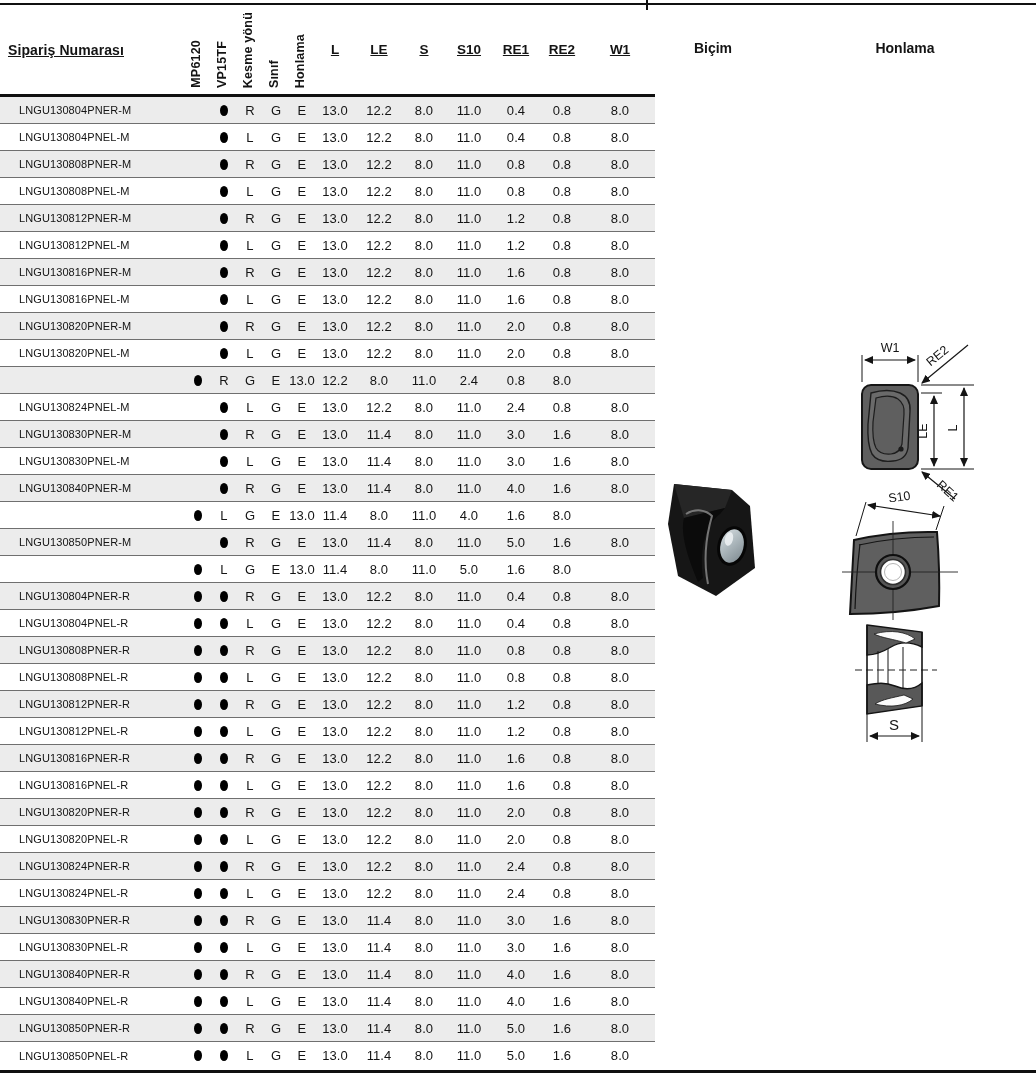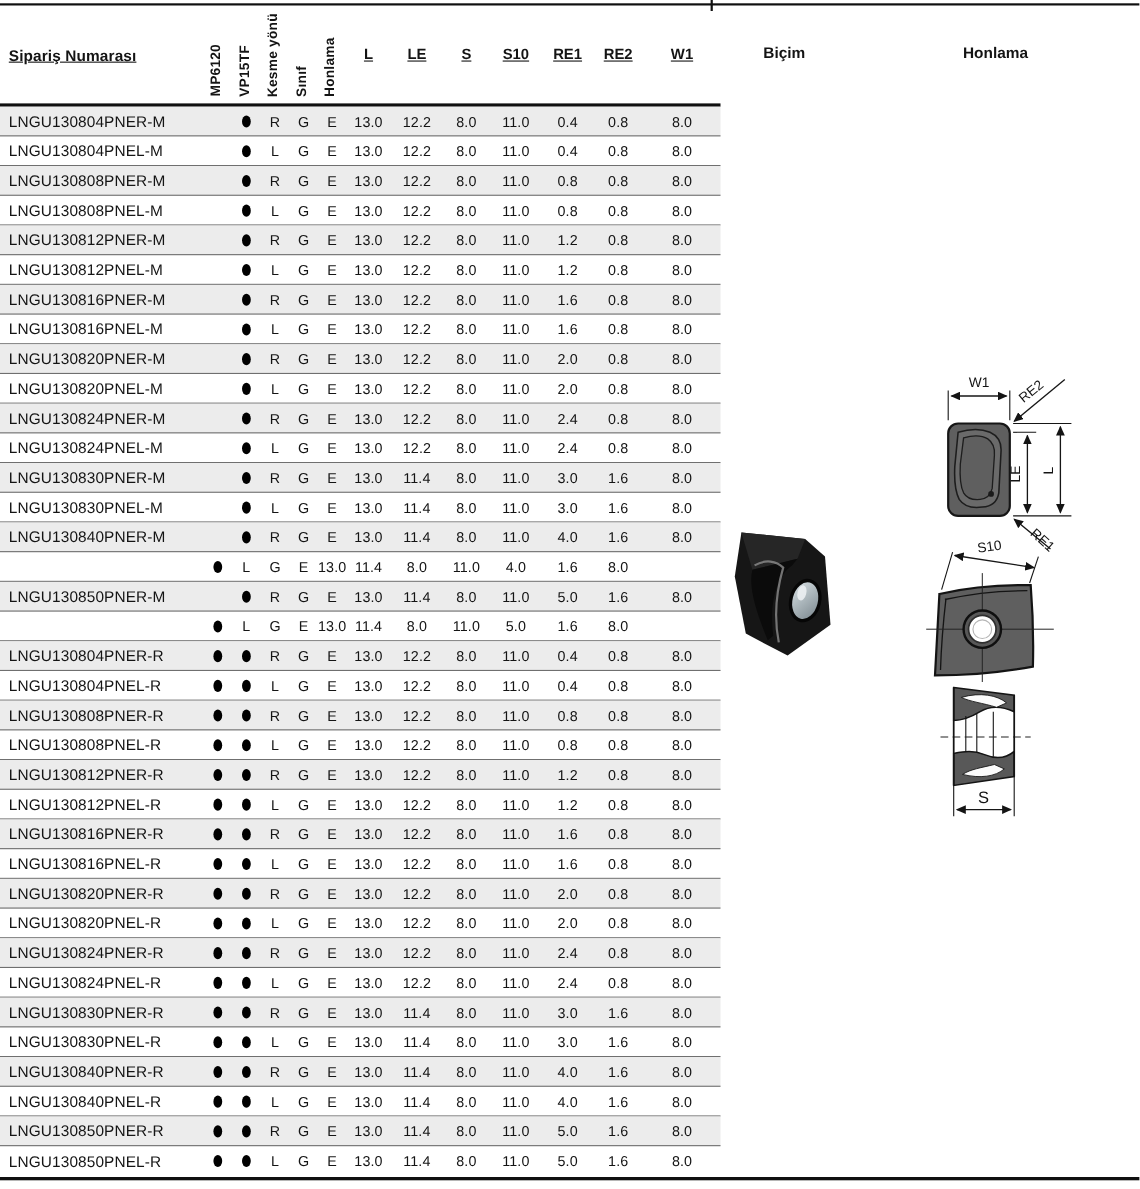--- a/index.html
+++ b/index.html
@@ -22,21 +22,21 @@
   .hc.order{justify-content:flex-start;padding-left:8px;font-size:14px;letter-spacing:.1px;}
   .rot{
     position:absolute;bottom:6px;left:calc(50% - 9px);
     writing-mode:vertical-rl;transform:rotate(180deg);
     white-space:nowrap;font-weight:700;font-size:12.5px;letter-spacing:.2px;
   }
   .trow{height:27px;box-sizing:border-box;border-bottom:1px solid #6f6f6f;}
   .trow.shaded{background:#ececec;}
   .trow:last-child{border-bottom:none;}
   .c{display:flex;align-items:center;justify-content:center;font-size:13px;letter-spacing:.1px;}
-  .c.order{justify-content:flex-start;padding-left:8px;font-size:14px;}
+  .c.order{justify-content:flex-start;padding-left:8px;font-size:11px;margin-left:11px;}
   .dot{display:inline-block;width:8px;height:11px;border-radius:50%;background:#000;}
 
   
   .right-head{position:absolute;top:40px;font-weight:700;font-size:14px;text-align:center;}
   #bicim-head{left:658px;width:110px;text-align:center;}
   #geometri-head{left:820px;width:170px;}
 
   
   svg{position:absolute;overflow:visible;}
   .dim{stroke:#161616;stroke-width:1.2;fill:none;}
@@ -243,21 +243,20 @@
     <div class="c">E</div>
     <div class="c">13.0</div>
     <div class="c">12.2</div>
     <div class="c">8.0</div>
     <div class="c">11.0</div>
     <div class="c">2.0</div>
     <div class="c">0.8</div>
     <div class="c">8.0</div>
   </div>
       <div class="trow grid shaded">
-    <div class="c order">LNGU130824PNER-M</div>
     <div class="c"></div>
     <div class="c">
           <span class="dot"></span>
         </div>
     <div class="c">R</div>
     <div class="c">G</div>
     <div class="c">E</div>
     <div class="c">13.0</div>
     <div class="c">12.2</div>
     <div class="c">8.0</div>

